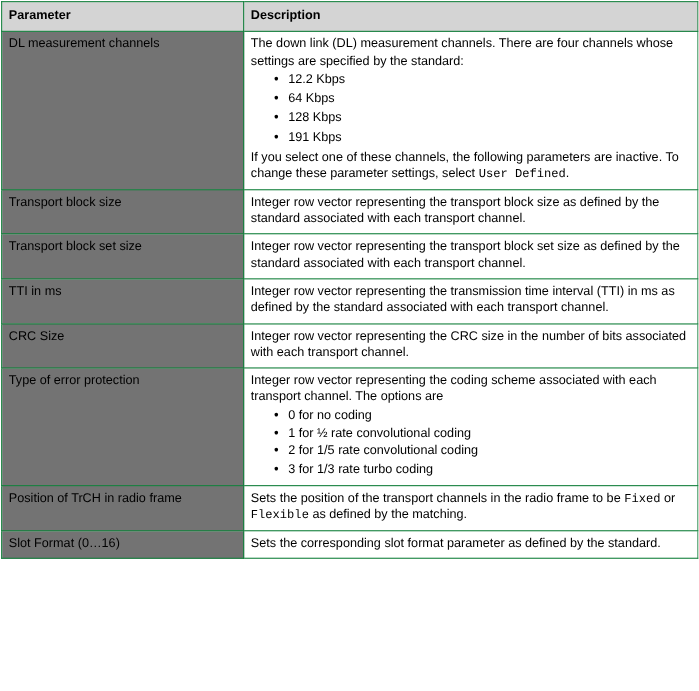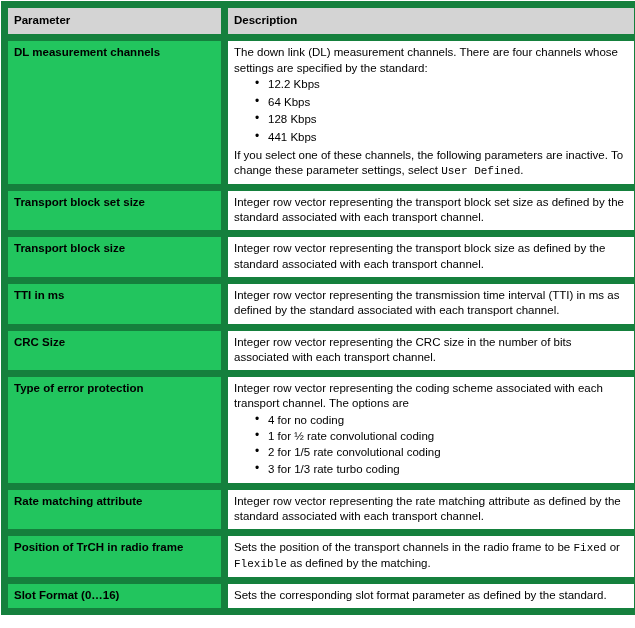--- a/index.html
+++ b/index.html
@@ -25,37 +25,37 @@
     border-collapse: collapse;
     width: 633px;
     table-layout: fixed;
     border: 1px solid #808080;
   }
   table.param-table col.c1 { width: 220px; }
   table.param-table col.c2 { width: 413px; }
 
   table.param-table th,
   table.param-table td {
-    border: 7px solid #15803d;
+    border: 1px solid #15803d;
     vertical-align: top;
     padding: 4px 6px 5px 6px;
     font-size: 11.5px;
     line-height: 1.33;
   }
   table.param-table thead th {
     background: #d4d4d4;
     font-weight: bold;
     font-size: 11.5px;
     padding-top: 5px;
     padding-bottom: 6px;
     text-align: left;
   }
   td.param-name {
-    font-weight: bold;
-    background: #22c55e;
+    font-weight: normal;
+    background: #737373;
   }
   td.param-desc {
     font-weight: normal;
   }
   .desc-p {
     margin: 0;
   }
   ul.bullets {
     margin: 1px 0 0 0;
     padding-left: 34px;
@@ -97,63 +97,59 @@
     </thead>
     <tbody>
       <tr>
         <td class="param-name">DL measurement channels</td>
         <td class="param-desc">
           <p class="desc-p">The down link (DL) measurement channels. There are four channels whose settings are specified by the standard:</p>
           <ul class="bullets">
             <li>12.2 Kbps</li>
             <li>64 Kbps</li>
             <li>128 Kbps</li>
-            <li>441 Kbps</li>
+            <li>191 Kbps</li>
           </ul>
           <p class="desc-p"><span>If you select one of these channels, the following parameters are inactive. To change these parameter settings, select </span><span class="mono">User Defined</span><span>.</span></p>
         </td>
       </tr>
 
       <tr>
-        <td class="param-name">Transport block set size</td>
-        <td class="param-desc">Integer row vector representing the transport block set size as defined by the standard associated with each transport channel.</td>
+        <td class="param-name">Transport block size</td>
+        <td class="param-desc">Integer row vector representing the transport block size as defined by the standard associated with each transport channel.</td>
       </tr>
 
       <tr>
-        <td class="param-name">Transport block size</td>
-        <td class="param-desc">Integer row vector representing the transport block size as defined by the standard associated with each transport channel.</td>
+        <td class="param-name">Transport block set size</td>
+        <td class="param-desc">Integer row vector representing the transport block set size as defined by the standard associated with each transport channel.</td>
       </tr>
 
       <tr>
         <td class="param-name">TTI in ms</td>
         <td class="param-desc">Integer row vector representing the transmission time interval (TTI) in ms as defined by the standard associated with each transport channel.</td>
       </tr>
 
       <tr>
         <td class="param-name">CRC Size</td>
         <td class="param-desc">Integer row vector representing the CRC size in the number of bits associated with each transport channel.</td>
       </tr>
 
       <tr>
         <td class="param-name">Type of error protection</td>
         <td class="param-desc">
           <p class="desc-p">Integer row vector representing the coding scheme associated with each transport channel. The options are</p>
           <ul class="bullets tight">
-            <li>4 for no coding</li>
+            <li>0 for no coding</li>
             <li>1 for ½ rate convolutional coding</li>
             <li>2 for 1/5 rate convolutional coding</li>
             <li>3 for 1/3 rate turbo coding</li>
           </ul>
         </td>
       </tr>
 
-      <tr>
-        <td class="param-name">Rate matching attribute</td>
-        <td class="param-desc">Integer row vector representing the rate matching attribute as defined by the standard associated with each transport channel.</td>
-      </tr>
 
       <tr>
         <td class="param-name">Position of TrCH in radio frame</td>
         <td class="param-desc"><span>Sets the position of the transport channels in the radio frame to be </span><span class="mono">Fixed</span><span> or </span><span class="mono">Flexible</span><span> as defined by the matching.</span></td>
       </tr>
 
 
       <tr>
         <td class="param-name">Slot Format (0…16)</td>
         <td class="param-desc">Sets the corresponding slot format parameter as defined by the standard.</td>

